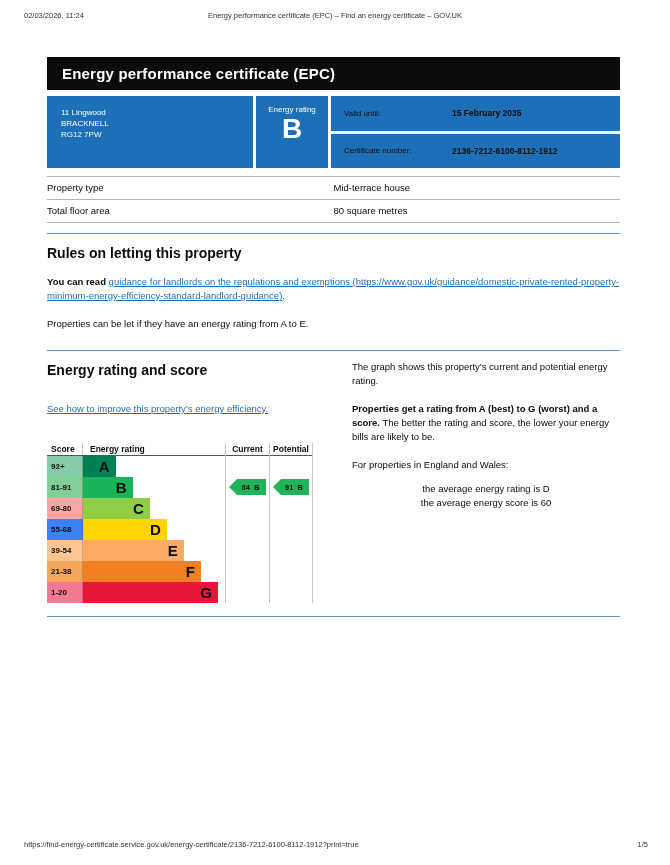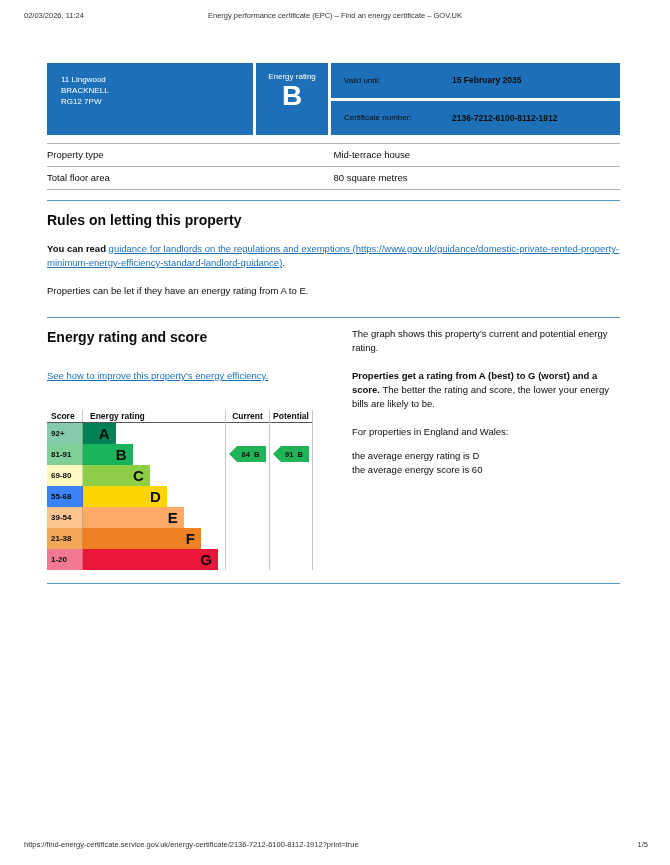--- a/index.html
+++ b/index.html
@@ -37,21 +37,21 @@
   .rules { margin-top:10px; padding-bottom:19px; }
   h2 { font-size:14px; margin-top:11px; }
   p { font-size:9.5px; line-height:14px; margin-top:14px; overflow-wrap:break-word; }
   a { color:var(--accent,#1d70b8); }
 
   .rating-section { display:flex; gap:39px; padding-bottom:13px; }
   .col-left { width:266px; flex:none; }
   .col-right { flex:1; }
   .col-right p.first { margin-top:9px; }
   .improve-link { display:inline-block; margin-top:24px; font-size:9.5px; line-height:14px; }
-  .avg-lines div { font-size:9.5px; line-height:14px; }
+  .avg-lines div { font-size:9.5px; line-height:14px;text-align:center; }
   .avg-lines { margin-top:10px; }
 
   
   .epc-chart { margin-top:27px; display:flex; width:266px; }
   .col-bands { width:178px; }
   .chart-head { height:13px; font-size:8.5px; font-weight:bold; line-height:12px; border-bottom:1px solid #555; }
   .col-bands .chart-head { display:flex; }
   .head-score { width:36px; padding-left:4px; border-right:1px solid #c6c6c6; }
   .head-rating { padding-left:7px; }
   .band-row { display:flex; height:21px; }
@@ -69,20 +69,23 @@
 </head>
 <body>
 
 <div class="print-meta">
   <span class="print-date">02/03/2026, 11:24</span>
   <div class="print-title">Energy performance certificate (EPC) – Find an energy certificate – GOV.UK</div>
 </div>
 
 <div class="page">
 
+  <div class="banner">
+    <h1>Energy performance certificate (EPC)</h1>
+  </div>
 
   <div class="summary-box">
     <div class="cell address">
       <div>11 Lingwood</div>
       <div>BRACKNELL</div>
       <div>RG12 7PW</div>
     </div>
     <div class="cell rating-cell">
       <div class="rating-label">Energy rating</div>
       <div class="rating-letter">B</div>
@@ -133,21 +136,21 @@
                 <div class="bar" style="background: rgb(0, 128, 84); width: 23%;">A</div>
               </div>
           </div>
           <div class="band-row">
             <span class="score-cell" style="background: rgb(127, 207, 151);">81-91</span>
             <div class="bar-track">
                 <div class="bar" style="background: rgb(25, 180, 89); width: 35%;">B</div>
               </div>
           </div>
           <div class="band-row">
-            <span class="score-cell" style="background: #fef9c3;">69-80</span>
+            <span class="score-cell" style="background: #fca5a5;">69-80</span>
             <div class="bar-track">
                 <div class="bar" style="background: rgb(141, 206, 70); width: 47%;">C</div>
               </div>
           </div>
           <div class="band-row">
             <span class="score-cell" style="background: #3b82f6;">55-68</span>
             <div class="bar-track">
                 <div class="bar" style="background: rgb(255, 213, 0); width: 59%;">D</div>
               </div>
           </div>

